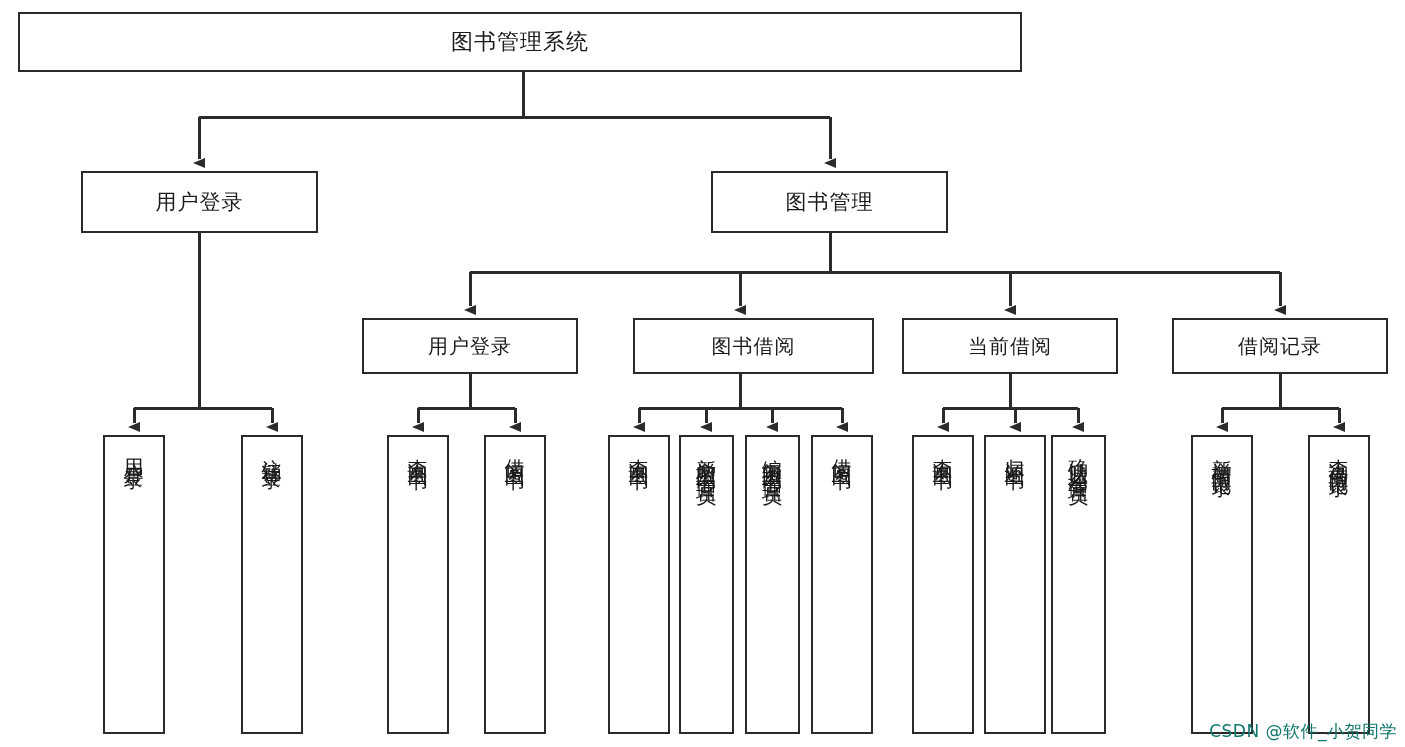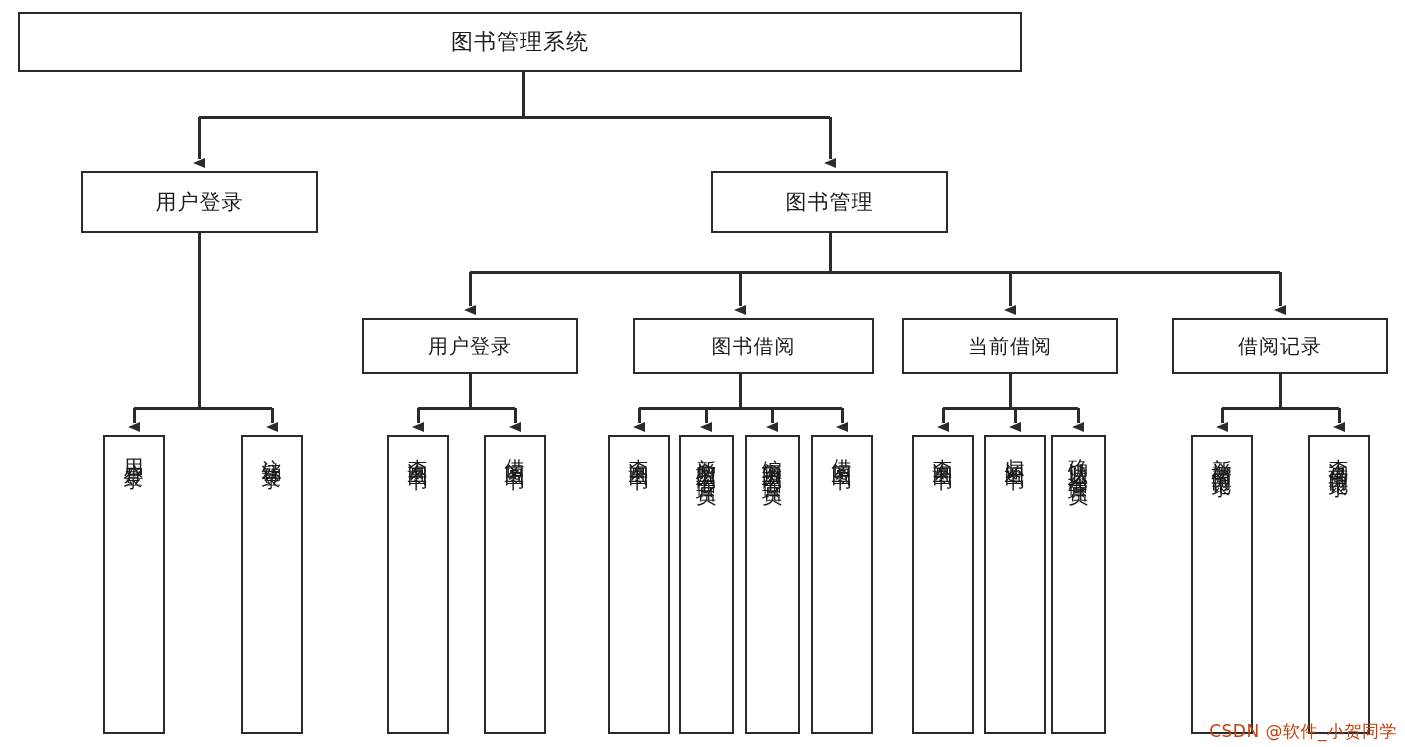--- a/index.html
+++ b/index.html
@@ -63,21 +63,21 @@
     white-space: nowrap;
   }
   .node .hlabel {
     white-space: nowrap;
   }
   .watermark {
     position: absolute;
     right: 8px;
     bottom: 4px;
     font-size: 17px;
-    color: #c2410c;
+    color: #0f766e;
     z-index: 5;
     white-space: nowrap;
     letter-spacing: 0.5px;
   }
 </style>
 </head>
 <body>
 
 <div id="canvas">
 

